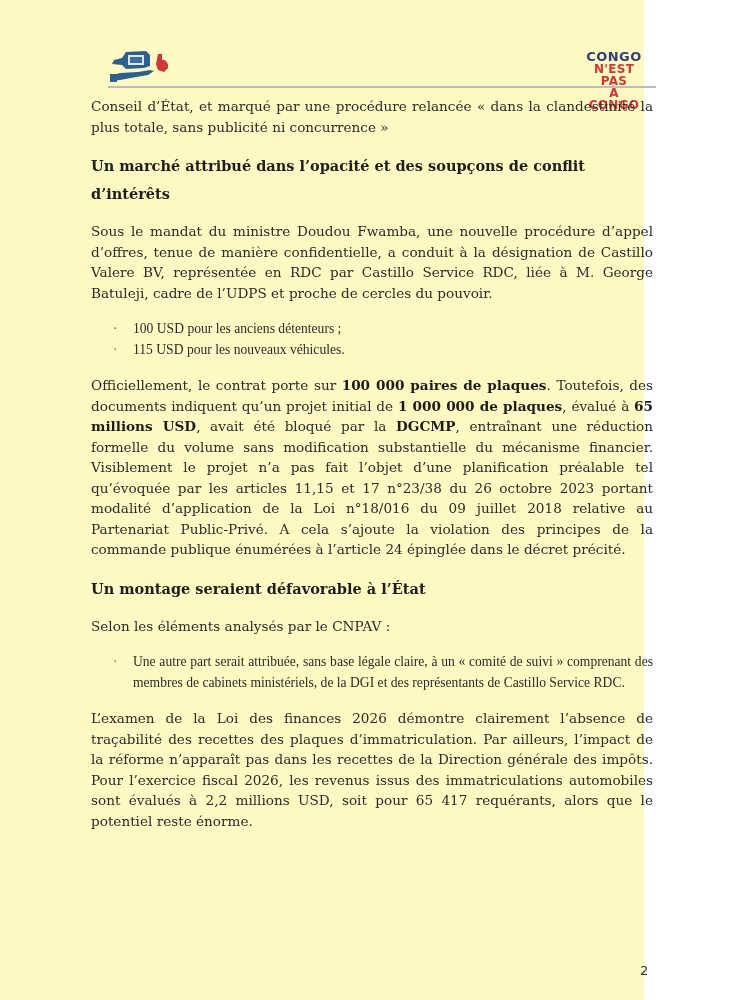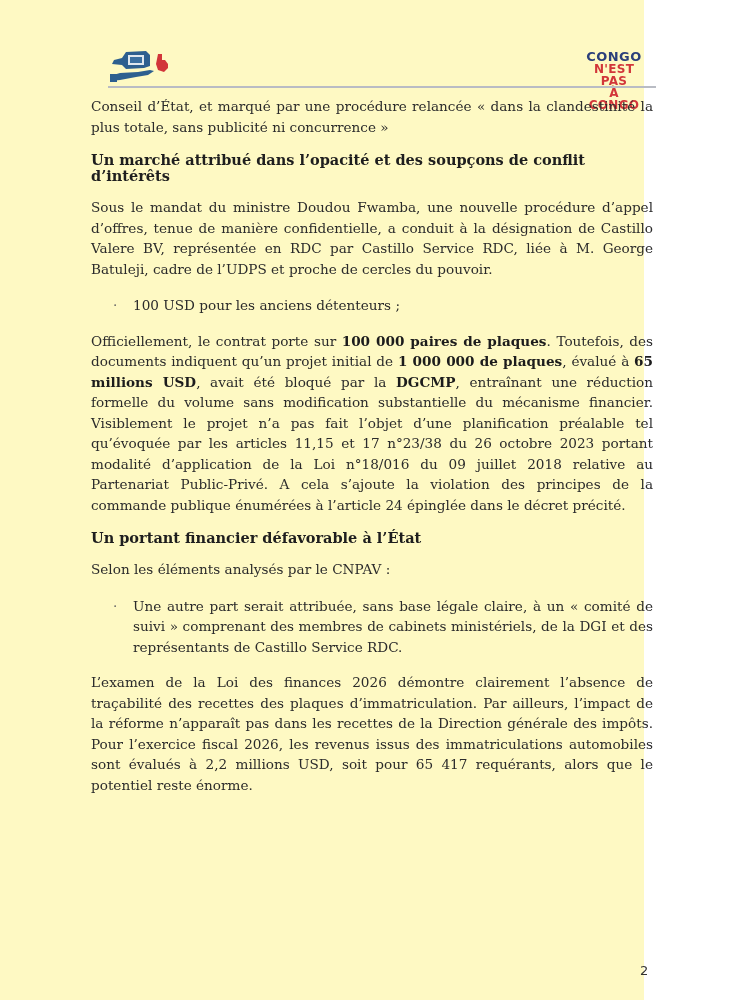--- a/index.html
+++ b/index.html
@@ -74,27 +74,28 @@
       line-height: 20.5px;
     }
     .content p {
       margin: 0 0 15px 0;
       text-align: justify;
     }
     .content h2 {
       font-size: 14.5px;
       font-weight: bold;
       margin: 0 0 13px 0;
-      line-height: 16px;
+      line-height: 28px;
       color: #1e1e1e;
     }
     .content ul {
       list-style: none;
       margin: 16px 0 15px 0;
       padding: 0 0 0 22px;
+      font-family: Liberation Serif, serif;
     }
     .content li {
       position: relative;
       padding-left: 20px;
       text-align: justify;
     }
     .content li::before {
       content: "·";
       position: absolute;
       left: 0;
@@ -141,24 +142,25 @@
   </div>
   <div class="header-rule"></div>
 
   <div class="content">
     <p>Conseil d’État, et marqué par une procédure relancée « dans la clandestinité la plus totale, sans publicité ni concurrence »</p>
 
     <h2>Un marché attribué dans l’opacité et des soupçons de conflit d’intérêts</h2>
     <p>Sous le mandat du ministre Doudou Fwamba, une nouvelle procédure d’appel d’offres, tenue de manière confidentielle, a conduit à la désignation de Castillo Valere BV, représentée en RDC par Castillo Service RDC, liée à M. George Batuleji, cadre de l’UDPS et proche de cercles du pouvoir.</p>
     <ul>
       <li>100 USD pour les anciens détenteurs ;</li>
+      <li>115 USD pour les nouveaux véhicules.</li>
     </ul>
     <p><span>Officiellement, le contrat porte sur </span><b>100 000 paires de plaques</b><span>. Toutefois, des documents indiquent qu’un projet initial de </span><b>1 000 000 de plaques</b><span>, évalué à </span><b>65 millions USD</b><span>, avait été bloqué par la </span><b>DGCMP</b><span>, entraînant une réduction formelle du volume sans modification substantielle du mécanisme financier. Visiblement le projet n’a pas fait l’objet d’une planification préalable tel qu’évoquée par les articles 11,15 et 17 n°23/38 du 26 octobre 2023 portant modalité d’application de la Loi n°18/016 du 09 juillet 2018 relative au Partenariat Public-Privé. A cela s’ajoute la violation des principes de la commande publique énumérées à l’article 24 épinglée dans le décret précité.</span></p>
 
-    <h2>Un portant financier défavorable à l’État</h2>
+    <h2>Un montage seraient défavorable à l’État</h2>
     <p style="margin-bottom:12px;">Selon les éléments analysés par le CNPAV :</p>
     <ul>
       <li>Une autre part serait attribuée, sans base légale claire, à un « comité de suivi » comprenant des membres de cabinets ministériels, de la DGI et des représentants de Castillo Service RDC.</li>
     </ul>
     <p>L’examen de la Loi des finances 2026 démontre clairement l’absence de traçabilité des recettes des plaques d’immatriculation. Par ailleurs, l’impact de la réforme n’apparaît pas dans les recettes de la Direction générale des impôts. Pour l’exercice fiscal 2026, les revenus issus des immatriculations automobiles sont évalués à 2,2 millions USD, soit pour 65 417 requérants, alors que le potentiel reste énorme.</p>
   </div>
 
   <div class="page-number">2</div>
 </div>
 

